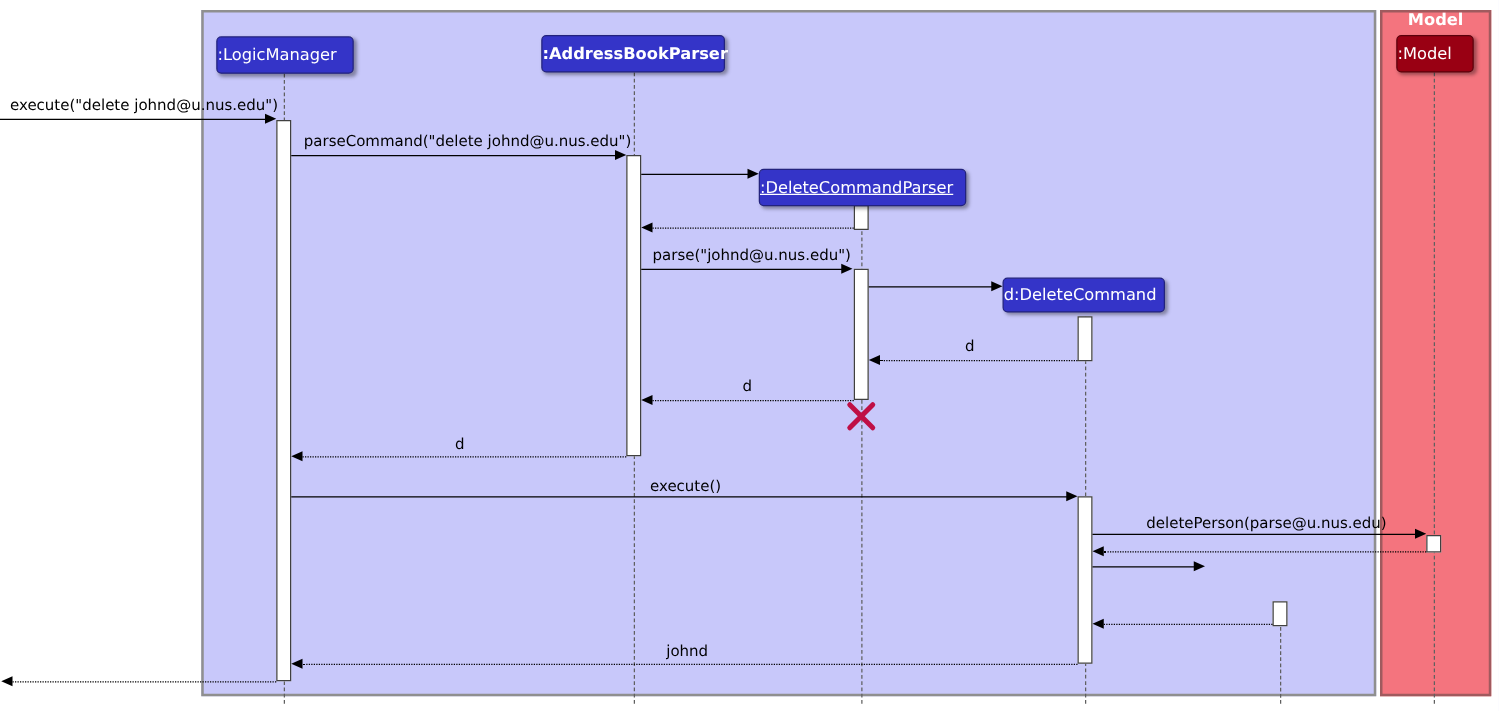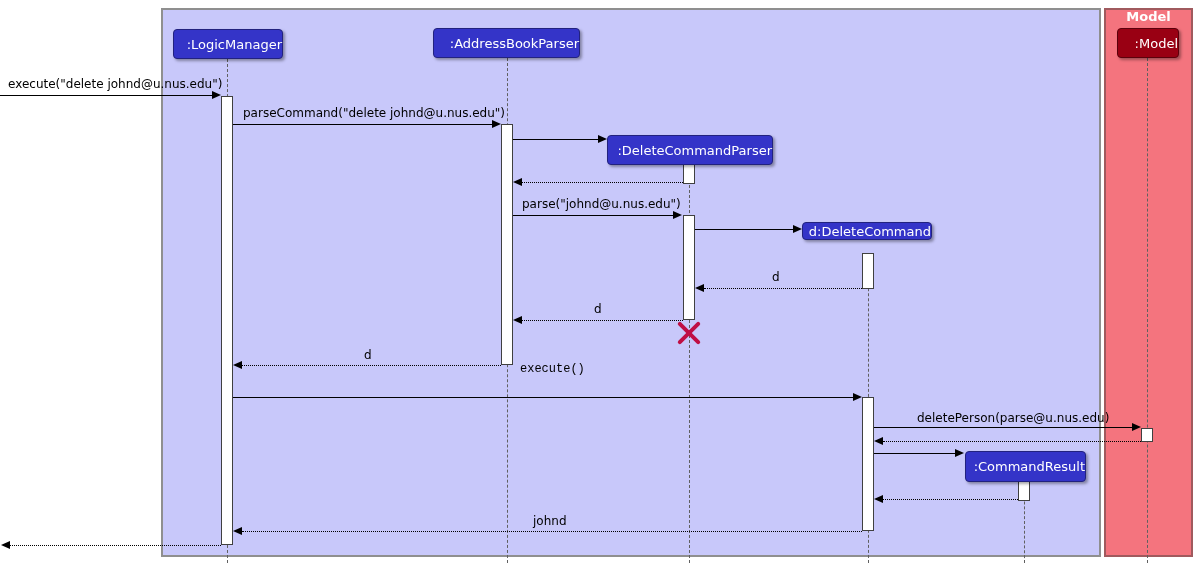--- a/index.html
+++ b/index.html
@@ -15,21 +15,21 @@
   .stage{position:relative;width:1199px;height:569px;background:var(--page-bg);overflow:hidden;}
   .g{display:contents;}
   .frame{position:absolute;border:2px solid;}
   .frame.logic{left:161px;top:8px;width:940px;height:549px;background:var(--logic-frame-fill);border-color:var(--logic-frame-border);}
   .frame.model{left:1104px;top:8px;width:89px;height:549px;background:var(--model-frame-fill);border-color:var(--model-frame-border);}
   .frame-title{position:absolute;top:9px;text-align:center;font-weight:bold;font-size:13px;color:var(--frame-title-text);}
   .frame-title.logic{left:161px;width:940px;}
   .frame-title.model{left:1104px;width:89px;}
   .lifeline{position:absolute;width:0;border-left:1px dashed var(--lifeline);}
   .activation{position:absolute;width:12px;background:var(--activation-fill);border:1px solid var(--activation-border);}
-  .participant{position:absolute;display:flex;align-items:center;justify-content:flex-end;
+  .participant{position:absolute;display:flex;align-items:center;justify-content:flex-start;
     background:var(--participant-fill);border:1px solid var(--participant-border);border-radius:4px;
     color:var(--participant-text);font-size:13px;box-shadow:2px 2px 3px rgba(0,0,0,0.35);white-space:nowrap;}
   .participant.model{background:var(--model-participant-fill);border-color:var(--model-participant-border);}
   .line{position:absolute;height:0;}
   .line.solid{border-top:1px solid var(--message);}
   .line.ret{border-top:1px dotted var(--message);}
   .ah{position:absolute;width:0;height:0;border-top:4px solid transparent;border-bottom:4px solid transparent;}
   .ah.r{border-left:9px solid var(--message);}
   .ah.l{border-right:9px solid var(--message);}
   .msg-label{position:absolute;font-size:12px;color:var(--message-text);white-space:nowrap;}
@@ -111,21 +111,21 @@
     <div class="ah l" style="left:513px;top:316px;"></div>
   </div>
 
   <div class="g">
     <div class="msg-label" style="left:364px;top:348px;">d</div>
     <div class="line ret" style="left:242px;top:365px;width:259px;"></div>
     <div class="ah l" style="left:233px;top:361px;"></div>
   </div>
 
   <div class="g">
-    <div class="msg-label" style="left:520px;top:362px;font-family:Liberation Mono, monospace;">execute()</div>
+    <div class="msg-label" style="left:520px;top:382px;">execute()</div>
     <div class="line solid" style="left:233px;top:397px;width:621px;"></div>
     <div class="ah r" style="left:853px;top:393px;"></div>
   </div>
 
   <div class="g">
     <div class="msg-label" style="left:917px;top:411px;">deletePerson(parse@u.nus.edu)</div>
     <div class="line solid" style="left:874px;top:427px;width:258px;"></div>
     <div class="ah r" style="left:1132px;top:423px;"></div>
   </div>
 
@@ -158,29 +158,26 @@
   
   <div class="destroy">
       <i class="a"></i>
       <i class="b"></i>
     </div>
 
   
   <div class="participant" style="left:173px;top:29px;width:110px;height:30px;">
     <span>:LogicManager</span>
   </div>
-  <div class="participant" style="left:433px;top:28px;width:147px;height:30px;">
+  <div class="participant" style="left:433px;top:28px;width:147px;height:30px;font-weight:bold;">
     <span>:AddressBookParser</span>
   </div>
-  <div class="participant" style="left:607px;top:135px;width:166px;height:30px;">
+  <div class="participant" style="left:607px;top:135px;width:166px;height:30px;text-decoration:underline;">
     <span>:DeleteCommandParser</span>
   </div>
-  <div class="participant" style="left:802px;top:222px;width:130px;height:18px;">
+  <div class="participant" style="left:802px;top:222px;width:130px;height:28px;">
     <span>d:DeleteCommand</span>
-  </div>
-  <div class="participant" style="left:965px;top:451px;width:121px;height:31px;">
-    <span>:CommandResult</span>
   </div>
   <div class="participant model" style="left:1117px;top:28px;width:62px;height:30px;">
     <span>:Model</span>
   </div>
 
 </div>
 
 </body></html>

